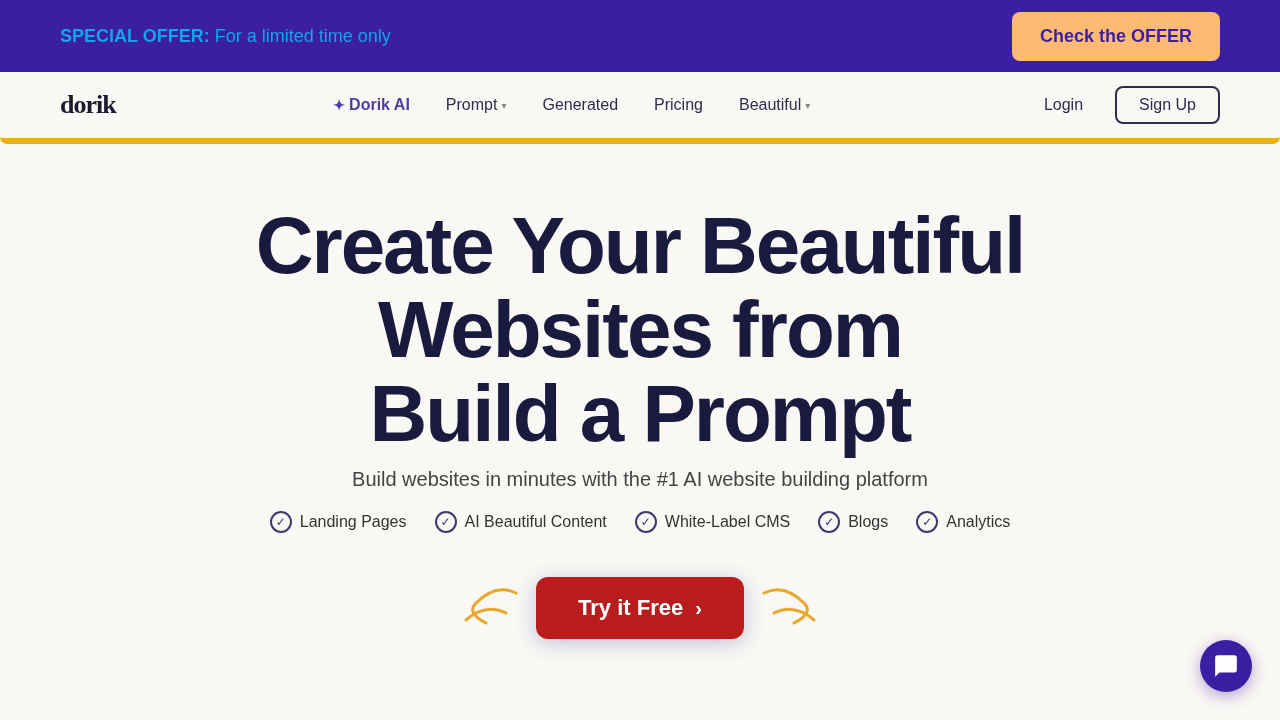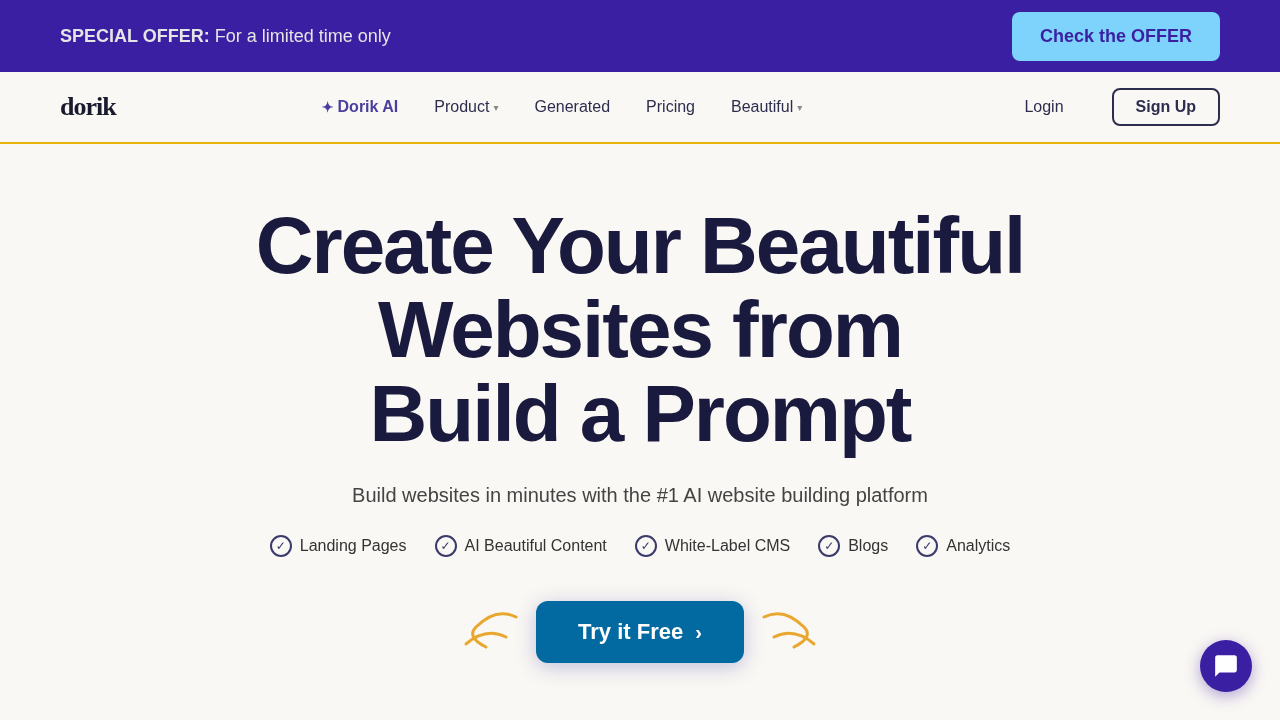--- a/index.html
+++ b/index.html
@@ -8,47 +8,48 @@
     
     .banner {
       background: #3b1fa3;
       display: flex;
       align-items: center;
       justify-content: space-between;
       padding: 0 60px;
       height: 72px;
     }
     .banner-text {
-      color: #e5e5e5;
+      color: #0ea5e9;
       font-size: 18px;
     }
     .banner-text strong {
       font-weight: 800;
     }
     .banner-btn {
-      background: #7dd3fc;
+      background: #fdba74;
       color: #3b1fa3;
       border: none;
       border-radius: 8px;
       padding: 14px 28px;
       font-size: 18px;
       font-weight: 700;
       cursor: pointer;
       white-space: nowrap;
     }
 
     
     .navbar {
       background: #faf8f4;
       display: flex;
       align-items: center;
       justify-content: space-between;
       padding: 0 60px;
       height: 72px;
-      border-bottom: 2px solid #eab308;
+      border-bottom: 6px solid #eab308;
+      border-radius: 7px;
     }
     .nav-logo {
       font-size: 26px;
       font-weight: 800;
       color: #1a1a2e;
       letter-spacing: -1px;
       display: flex;
       align-items: center;
       gap: 2px;
       text-decoration: none;
@@ -73,62 +74,62 @@
     }
     .nav-link.ai {
       color: #4a3fa0;
       font-weight: 600;
     }
     .nav-link .sparkle { font-size: 14px; }
     .nav-chevron { font-size: 10px; color: #888; }
     .nav-actions {
       display: flex;
       align-items: center;
-      gap: 32px;
+      gap: 16px;
     }
     .btn-login {
       color: #2d2d4e;
       font-size: 16px;
       font-weight: 500;
       background: none;
       border: none;
       cursor: pointer;
       padding: 8px 16px;
     }
     .btn-signup {
       color: #2d2d4e;
       font-size: 16px;
-      font-weight: 700;
+      font-weight: 400;
       background: none;
       border: 2px solid #2d2d4e;
       border-radius: 8px;
       cursor: pointer;
       padding: 8px 22px;
       text-align: center;
     }
 
     
     .hero {
       background: #faf8f4;
       text-align: center;
       padding: 60px 20px 40px;
     }
     .hero-title {
       font-size: 80px;
       font-weight: 900;
       color: #1a1a3e;
       line-height: 1.05;
       max-width: 1100px;
-      margin: 0 auto 28px;
+      margin: 0 auto 12px;
       letter-spacing: -2px;
     }
     .hero-subtitle {
       font-size: 20px;
       color: #444;
-      margin-bottom: 28px;
+      margin-bottom: 20px;
       font-weight: 400;
     }
     .hero-features {
       display: flex;
       align-items: center;
       justify-content: center;
       gap: 28px;
       margin-bottom: 44px;
       flex-wrap: wrap;
     }
@@ -166,21 +167,21 @@
       width: 70px;
       height: 60px;
       margin-right: 10px;
     }
     .squiggle-right {
       width: 70px;
       height: 60px;
       margin-left: 10px;
     }
     .btn-cta {
-      background: #0369a1;
+      background: #b91c1c;
       color: #fff;
       border: none;
       border-radius: 12px;
       padding: 18px 42px;
       font-size: 22px;
       font-weight: 700;
       cursor: pointer;
       display: flex;
       align-items: center;
       gap: 12px;
@@ -232,21 +233,21 @@
 <nav class="navbar">
   <a href="#" class="nav-logo">
     <span>dorik</span>
   </a>
   <div class="nav-links">
     <a href="#" class="nav-link ai">
       <span class="sparkle">✦</span>
       <span>Dorik AI</span>
     </a>
     <a href="#" class="nav-link">
-      <span>Product</span>
+      <span>Prompt</span>
       <span class="nav-chevron">▾</span>
     </a>
     <a href="#" class="nav-link">
       <span>Generated</span>
     </a>
     <a href="#" class="nav-link">
       <span>Pricing</span>
     </a>
     <a href="#" class="nav-link">
       <span>Beautiful</span>

